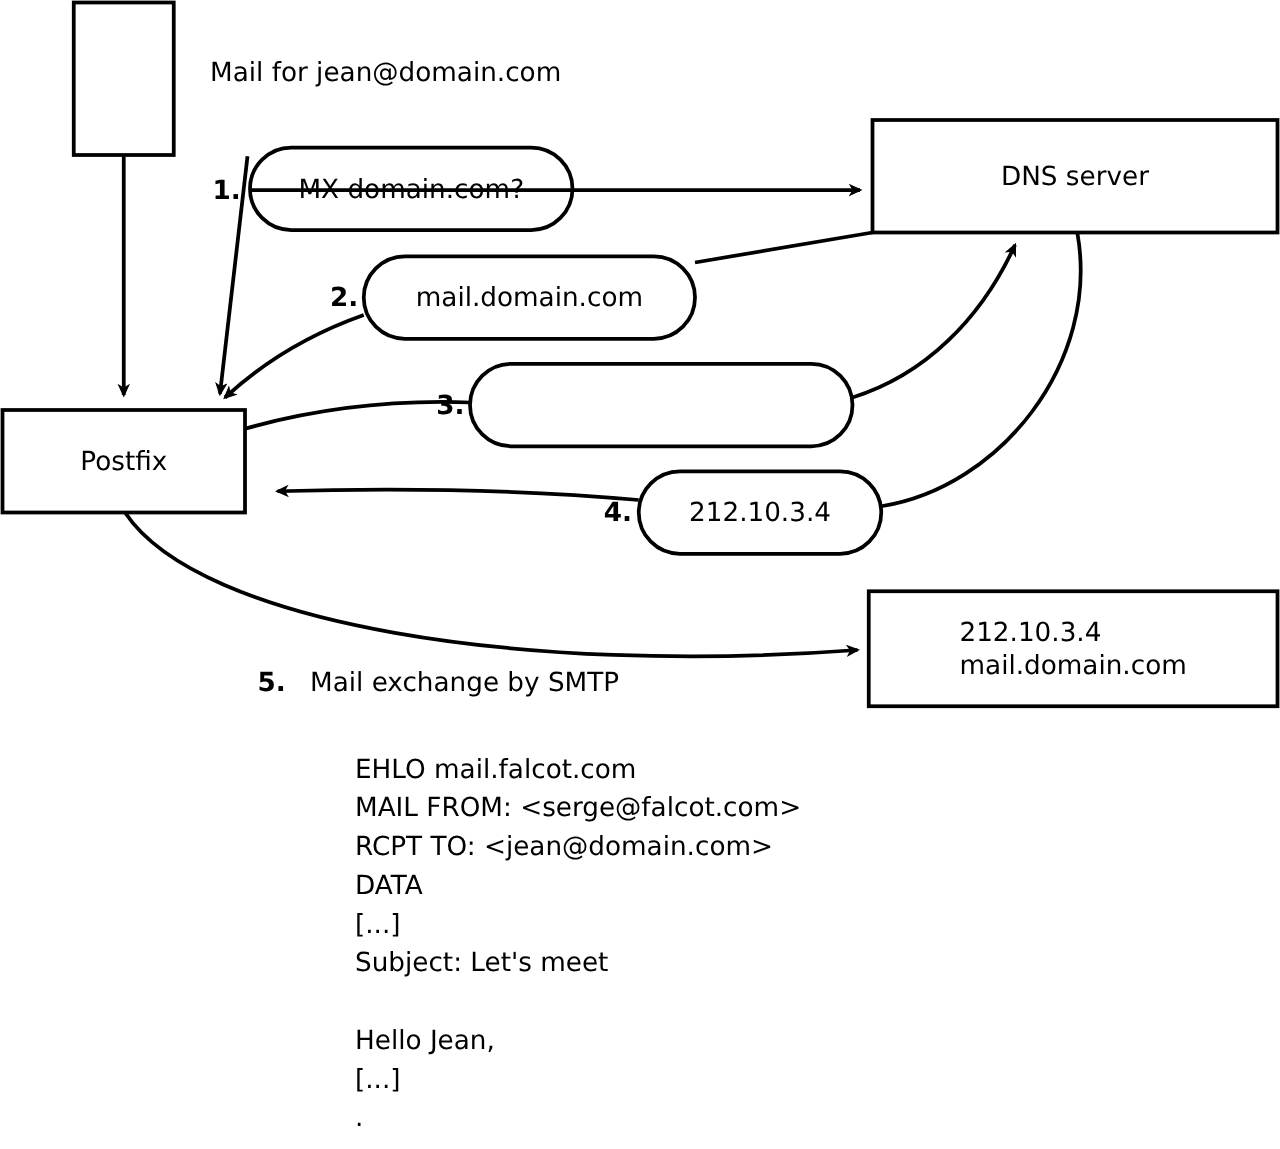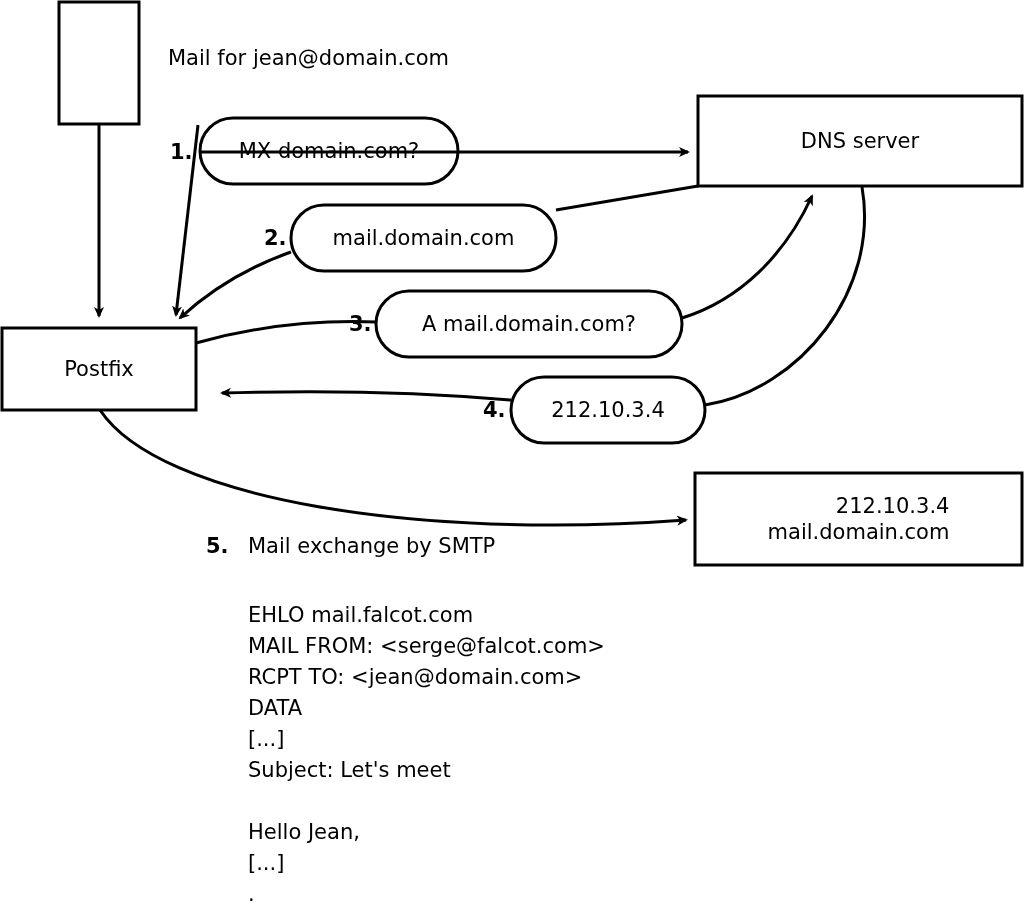--- a/index.html
+++ b/index.html
@@ -21,21 +21,21 @@
     left: 0;
     top: 0;
     width: 1024px;
     height: 919px;
   }
   .node-text {
     position: absolute;
     display: flex;
     align-items: center;
     justify-content: center;
-    text-align: right;
+    text-align: left;
     font-size: 21px;
     line-height: 1.25;
     white-space: pre;
     pointer-events: none;
   }
   .free-label {
     position: absolute;
     font-size: 21px;
     white-space: pre;
   }
@@ -43,20 +43,21 @@
     position: absolute;
     font-size: 21px;
     font-weight: bold;
     white-space: pre;
   }
   .transcript {
     position: absolute;
     font-size: 21px;
     line-height: 31px;
     white-space: pre;
+    margin-left: 36px;
   }
 </style>
 </head>
 <body>
 
 <div id="stage">
 
   <svg class="diagram-layer" viewBox="0 0 1024 919">
     <defs>
       <marker id="arrowhead" markerWidth="12" markerHeight="12" refX="9" refY="5" orient="auto" markerUnits="userSpaceOnUse">
@@ -94,21 +95,20 @@
     <path d="M100,410 C160,500 420,540 686,520" fill="none" stroke="#000000" stroke-width="3" marker-end="url(#arrowhead)"></path>
   </svg>
 
   <div class="node-text" style="left:2px; top:328px; width:194px; height:82px;">Postfix</div>
   <div class="node-text" style="left:698px; top:96px; width:324px; height:90px;">DNS server</div>
   <div class="node-text" style="left:695px; top:473px; width:327px; height:92px;">212.10.3.4
 mail.domain.com</div>
 
   <div class="node-text" style="left:200px; top:118px; width:258px; height:66px;">MX domain.com?</div>
   <div class="node-text" style="left:291px; top:205px; width:265px; height:66px;">mail.domain.com</div>
-  <div class="node-text" style="left:376px; top:291px; width:306px; height:66px;">A mail.domain.com?</div>
   <div class="node-text" style="left:511px; top:377px; width:194px; height:66px;">212.10.3.4</div>
 
   <div class="step-num" style="left:170px; top:140px;">1.</div>
   <div class="step-num" style="left:264px; top:226px;">2.</div>
   <div class="step-num" style="left:349px; top:312px;">3.</div>
   <div class="step-num" style="left:483px; top:398px;">4.</div>
   <div class="step-num" style="left:206px; top:534px;">5.</div>
 
   <div class="free-label" style="left:248px; top:534px;">Mail exchange by SMTP</div>
   <div class="free-label" style="left:168px; top:46px;">Mail for jean@domain.com</div>

